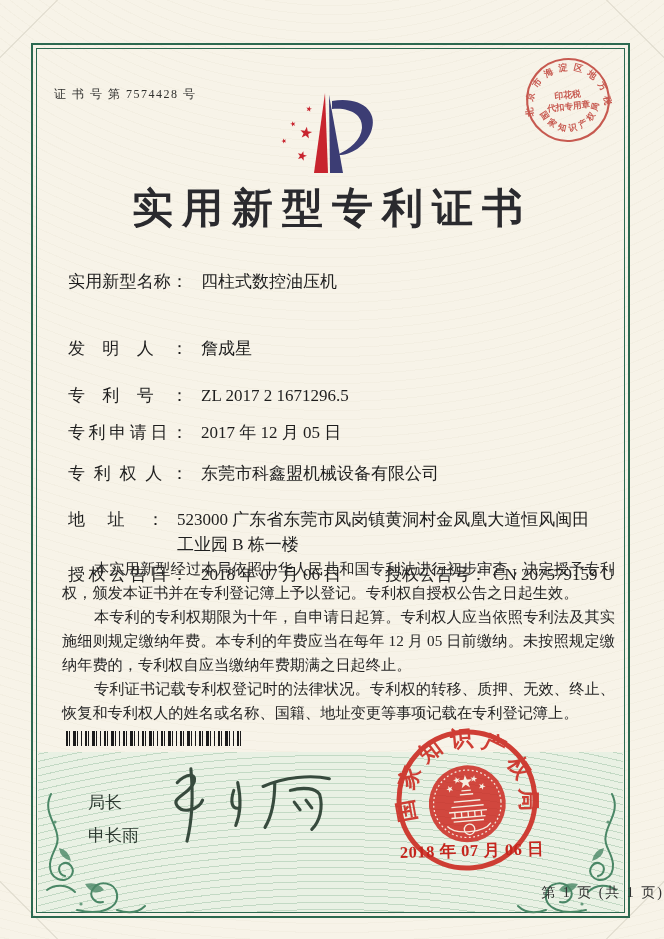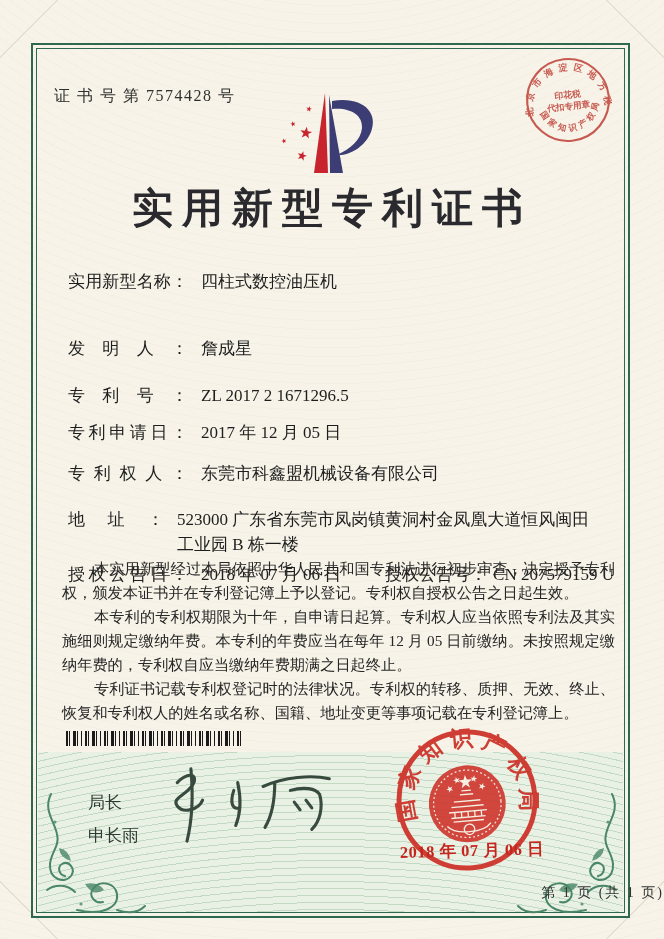--- a/index.html
+++ b/index.html
@@ -11,21 +11,21 @@
   
   .cut{position:absolute;width:86px;border-top:1px solid #ddd9cb;}
   .cut.tl{left:-14px;top:28px;transform:rotate(-45deg);}
   .cut.tr{right:-14px;top:28px;transform:rotate(45deg);}
   .cut.bl{left:-14px;bottom:28px;transform:rotate(45deg);}
   .cut.br{right:-14px;bottom:28px;transform:rotate(-45deg);}
   
   .frame{position:absolute;left:31px;top:43px;width:599px;height:875px;
          border:2px solid #2c6950;box-sizing:border-box;}
   .frame::before{content:"";position:absolute;inset:3px;border:1px solid #2c6950;}
-  .certno{position:absolute;left:54px;top:86px;font-size:16px;letter-spacing:1.5px;
+  .certno{position:absolute;left:54px;top:86px;font-size:12px;letter-spacing:1.5px;
           color:#30302e;}
   .logo{position:absolute;left:276px;top:88px;}
   .taxseal{position:absolute;left:524px;top:56px;}
   .title{position:absolute;left:0;right:0;top:181px;text-align:center;
          font-size:41px;font-weight:700;letter-spacing:9px;color:#2a2a2e;margin:0;}
   
   .fields{position:absolute;left:68px;top:270px;width:546px;font-size:17px;
           color:#1e1e1e;}
   .frow{display:flex;align-items:baseline;}
   .flabel{flex:0 0 120px;text-align:justify;text-align-last:justify;}

